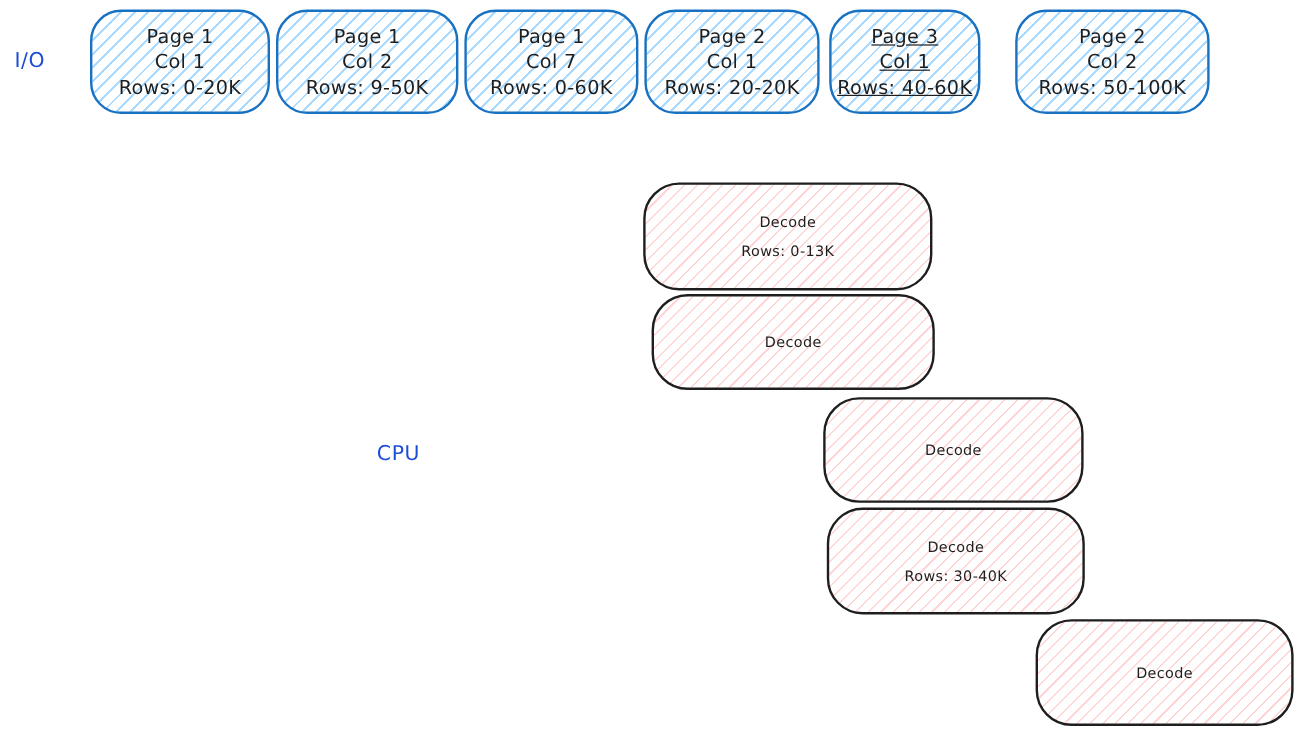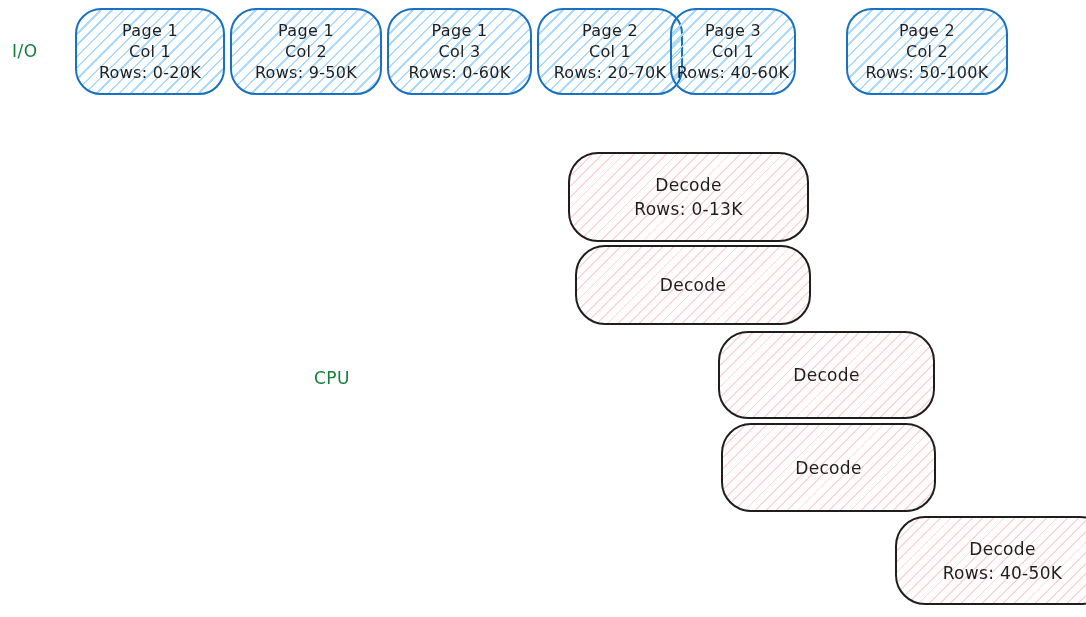--- a/index.html
+++ b/index.html
@@ -14,21 +14,21 @@
     height: 617px;
     background: #ffffff;
     overflow: hidden;
     color: #1e1e1e;
   }
   .row-label {
     position: absolute;
     font-size: 17px;
     font-weight: 500;
     letter-spacing: 0.5px;
-    color: #15803d;
+    color: #1d4ed8;
     white-space: nowrap;
   }
   .io-label  { left: 12px;  top: 41px; }
   .cpu-label { left: 314px; top: 368px; }
 
   .box {
     position: absolute;
     box-sizing: border-box;
     display: flex;
     flex-direction: column;
@@ -56,31 +56,30 @@
   .decode-box {
     border: 2.5px solid #1e1e1e;
     border-radius: 30px;
     background: repeating-linear-gradient(
       135deg,
       rgba(255, 180, 180, 0.55) 0px,
       rgba(255, 180, 180, 0.55) 1.3px,
       transparent 1.3px,
       transparent 7.5px
     );
-    font-size: 17px;
+    font-size: 12px;
     line-height: 24px;
     letter-spacing: 0.3px;
-    margin-left: 32px;
   }
   
   .b1 { left: 75px;  width: 150px; }
   .b2 { left: 230px; width: 152px; }
   .b3 { left: 387px; width: 145px; }
   .b4 { left: 537px; width: 146px; }
-  .b5 { left: 670px; width: 126px; }
+  .b5 { left: 691px; width: 126px; text-decoration: underline; }
   .b6 { left: 846px; width: 162px; }
   
   .d1 { left: 536px; top: 152px; width: 241px; height: 90px; }
   .d2 { left: 543px; top: 245px; width: 236px; height: 80px; }
   .d3 { left: 686px; top: 331px; width: 217px; height: 88px; }
   .d4 { left: 689px; top: 423px; width: 215px; height: 89px; }
   .d5 { left: 863px; top: 516px; width: 215px; height: 89px; }
 
   .box .line { pointer-events: none; }
 </style>
@@ -97,27 +96,27 @@
     <div class="line">Col 1</div>
     <div class="line">Rows: 0-20K</div>
   </div>
   <div class="box io-box b2">
     <div class="line">Page 1</div>
     <div class="line">Col 2</div>
     <div class="line">Rows: 9-50K</div>
   </div>
   <div class="box io-box b3">
     <div class="line">Page 1</div>
-    <div class="line">Col 3</div>
+    <div class="line">Col 7</div>
     <div class="line">Rows: 0-60K</div>
   </div>
   <div class="box io-box b4">
     <div class="line">Page 2</div>
     <div class="line">Col 1</div>
-    <div class="line">Rows: 20-70K</div>
+    <div class="line">Rows: 20-20K</div>
   </div>
   <div class="box io-box b5">
     <div class="line">Page 3</div>
     <div class="line">Col 1</div>
     <div class="line">Rows: 40-60K</div>
   </div>
   <div class="box io-box b6">
     <div class="line">Page 2</div>
     <div class="line">Col 2</div>
     <div class="line">Rows: 50-100K</div>
@@ -128,19 +127,19 @@
     <div class="line">Rows: 0-13K</div>
   </div>
   <div class="box decode-box d2">
     <div class="line">Decode</div>
   </div>
   <div class="box decode-box d3">
     <div class="line">Decode</div>
   </div>
   <div class="box decode-box d4">
     <div class="line">Decode</div>
+    <div class="line">Rows: 30-40K</div>
   </div>
   <div class="box decode-box d5">
     <div class="line">Decode</div>
-    <div class="line">Rows: 40-50K</div>
   </div>
 
 </div>
 
 </body></html>

